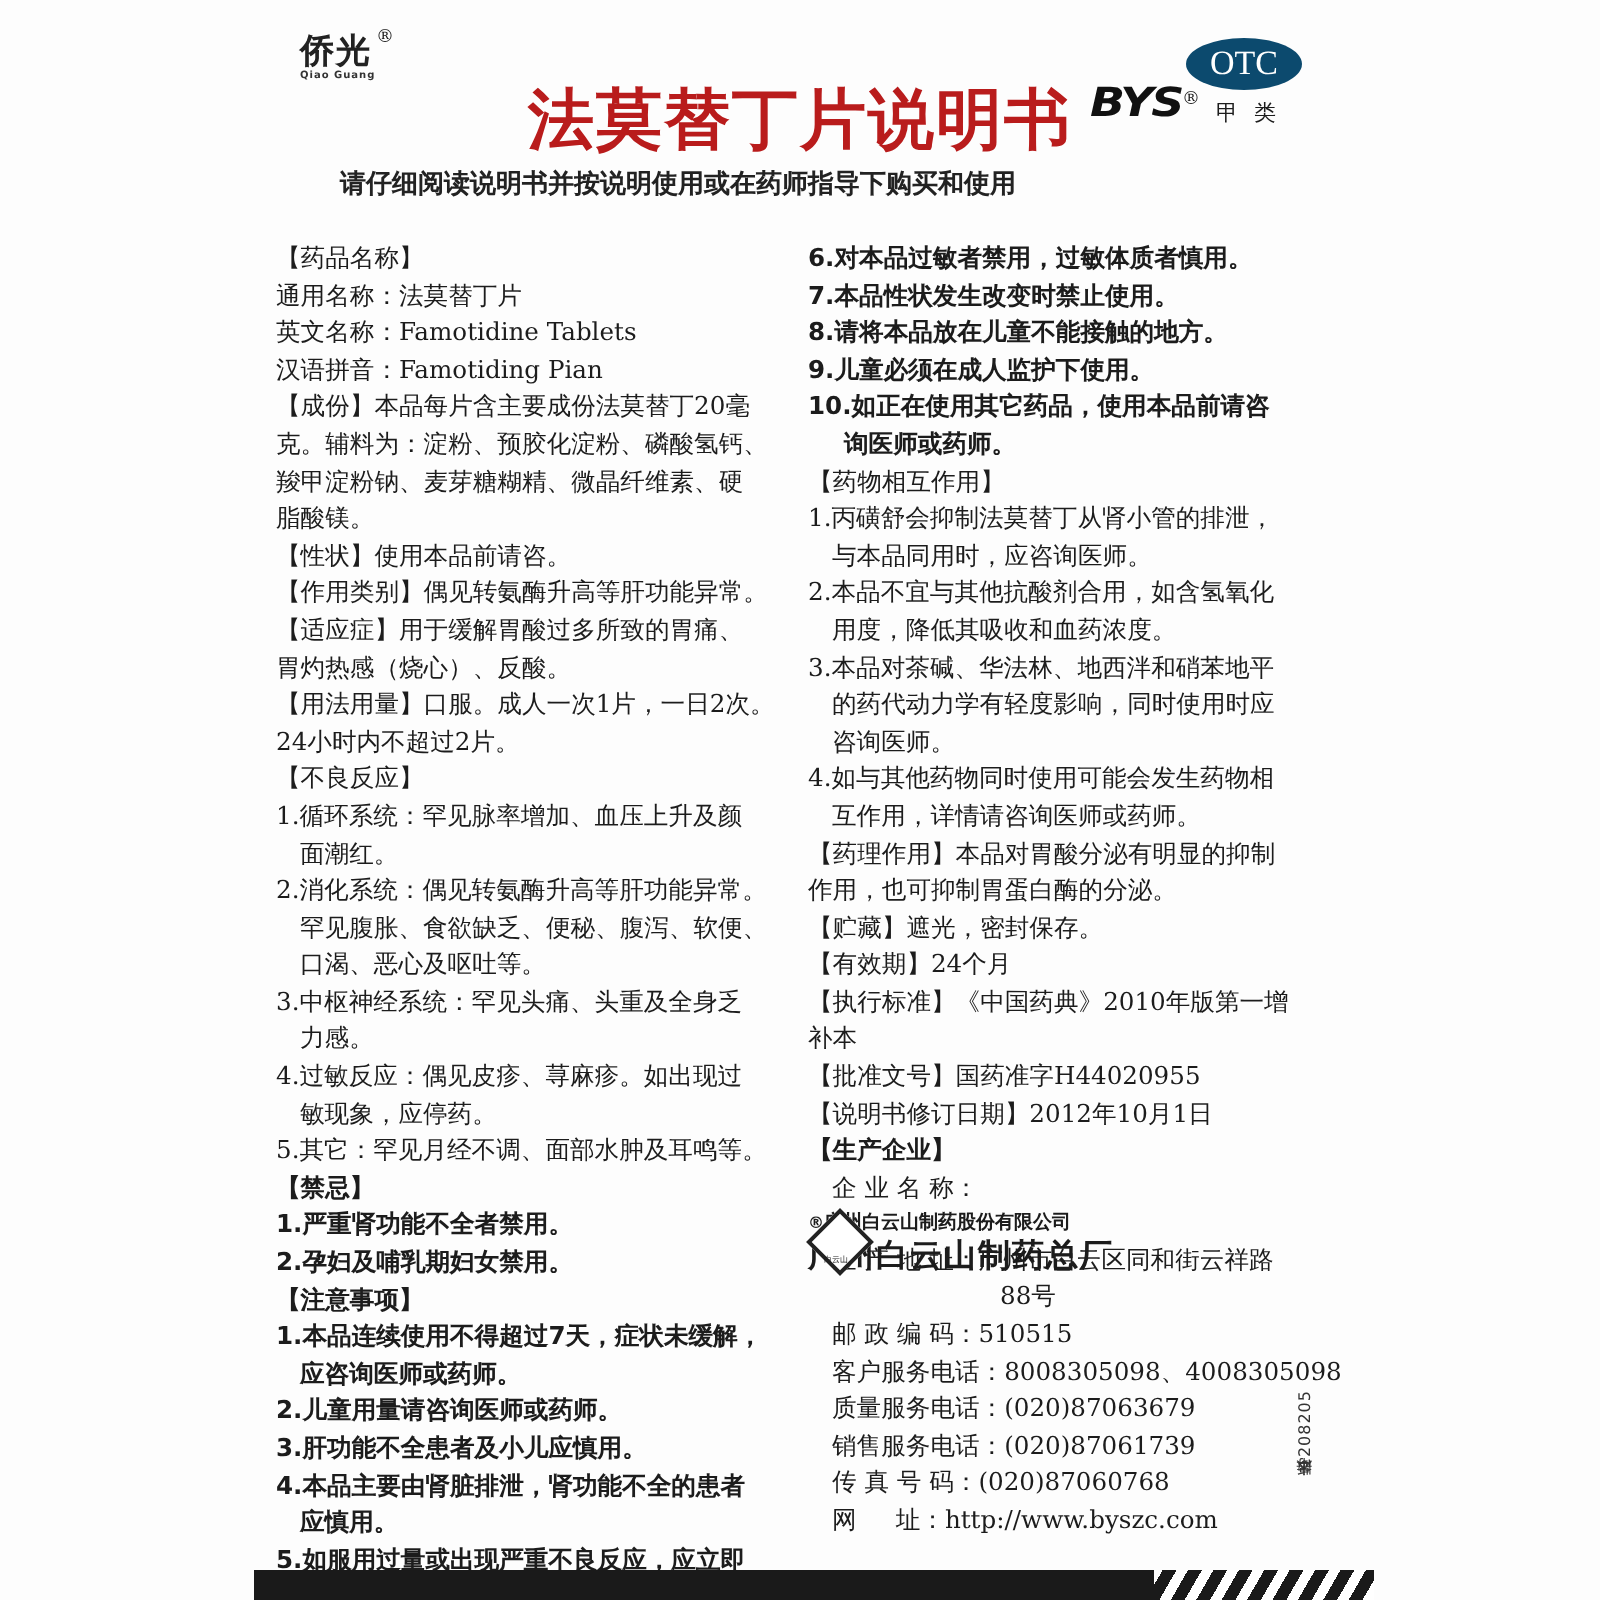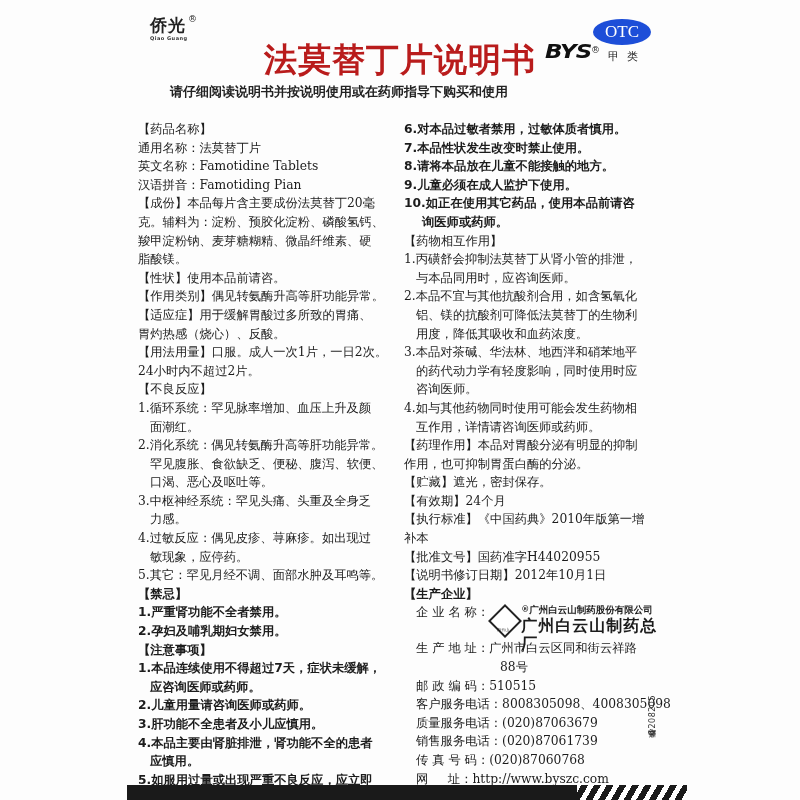--- a/index.html
+++ b/index.html
@@ -12,38 +12,38 @@
   
   .brand-left { position: absolute; left: 150px; top: 14px; }
   .brand-left .cn { font-family: "DejaVu Sans", sans-serif; font-weight: bold; font-size: 17px; letter-spacing: 1px; color: #222; }
   .brand-left .reg { font-size: 9px; vertical-align: top; margin-left: 2px; }
   .brand-left .en { font-family: "DejaVu Sans", sans-serif; font-size: 5px; font-weight: bold; color: #333; margin-top: -2px; letter-spacing: 0.5px; }
 
   .brand-right { position: absolute; left: 545px; top: 18px; display: flex; align-items: center; margin-top: 21px; }
   .bys { font-family: "DejaVu Sans", sans-serif; font-weight: 900; font-size: 20px; letter-spacing: -1px; font-style: italic; color: #111; transform: scaleX(1.15); transform-origin: left; }
   .bys-reg { font-size: 9px; margin-left: 6px; margin-top: -2px; }
   .otc-wrap { position: absolute; left: 593px; top: 19px; width: 60px; text-align: center; }
-  .otc { width: 58px; height: 26px; background: #1d4ed8; color: #fff; border-radius: 50%; font-family: "Liberation Serif", serif; font-size: 17px; line-height: 26px; text-align: center; }
+  .otc { width: 58px; height: 26px; background: #0c4a6e; color: #fff; border-radius: 50%; font-family: "Liberation Serif", serif; font-size: 17px; line-height: 26px; text-align: center; }
   .otc-cls { font-family: "DejaVu Sans", sans-serif; font-size: 11px; letter-spacing: 8px; margin-top: 4px; padding-left: 8px; }
 
   .main-title { position: absolute; left: 0; width: 800px; top: 38px; text-align: center; font-family: "DejaVu Sans", sans-serif; font-weight: bold; font-size: 33px; letter-spacing: 1px; color: #b91c1c; }
   .subtitle { position: absolute; left: 0; width: 678px; top: 83px; text-align: center; font-family: "DejaVu Sans", sans-serif; font-weight: bold; font-size: 13px; color: #222; }
 
   
   .col { position: absolute; top: 120px; font-size: 12.3px; line-height: 18.6px; }
   .col-left { left: 138px; width: 262px; }
   .col-right { left: 404px; width: 270px; }
   .line { white-space: nowrap; }
   .hd { font-family: "DejaVu Sans", sans-serif; }
   .bold { font-family: "DejaVu Sans", sans-serif; font-weight: bold; }
   .indent { padding-left: 12px; }
   .indent2 { padding-left: 18px; }
 
   
-  .company-row { display: flex; align-items: flex-start; height: 36px; }
+  .company-row { display: flex; align-items: flex-start; height: 36px; flex-direction: column; }
   .logo { width: 30px; height: 30px; position: relative; margin-right: 2px; margin-top: 2px; }
   .logo-diamond { position: absolute; left: 4px; top: 4px; width: 20px; height: 20px; border: 2px solid #222; transform: rotate(45deg); background: #fff; }
   .logo-text { position: absolute; left: 8px; top: 16px; font-size: 4px; font-family: "DejaVu Sans", sans-serif; }
   .company-names { font-family: "DejaVu Sans", sans-serif; font-weight: bold; }
   .company-names .n1 { font-size: 9.5px; line-height: 14px; }
   .company-names .n2 { font-size: 16px; line-height: 18px; letter-spacing: 1px; }
   .reg-mark { font-size: 8px; vertical-align: top; }
 
   .version { position: absolute; left: 648px; top: 695px; writing-mode: vertical-rl; transform: rotate(180deg); font-family: "DejaVu Sans", sans-serif; font-size: 8px; color: #333; letter-spacing: 0.5px; }
 
@@ -125,21 +125,20 @@
     <div class="line bold">7.本品性状发生改变时禁止使用。</div>
     <div class="line bold">8.请将本品放在儿童不能接触的地方。</div>
     <div class="line bold">9.儿童必须在成人监护下使用。</div>
     <div class="line bold">10.如正在使用其它药品，使用本品前请咨</div>
     <div class="line bold indent2">询医师或药师。</div>
 
     <div class="line hd">【药物相互作用】</div>
     <div class="line">1.丙磺舒会抑制法莫替丁从肾小管的排泄，</div>
     <div class="line indent">与本品同用时，应咨询医师。</div>
     <div class="line">2.本品不宜与其他抗酸剂合用，如含氢氧化</div>
-    <div class="line indent">铝、镁的抗酸剂可降低法莫替丁的生物利</div>
     <div class="line indent">用度，降低其吸收和血药浓度。</div>
     <div class="line">3.本品对茶碱、华法林、地西泮和硝苯地平</div>
     <div class="line indent">的药代动力学有轻度影响，同时使用时应</div>
     <div class="line indent">咨询医师。</div>
     <div class="line">4.如与其他药物同时使用可能会发生药物相</div>
     <div class="line indent">互作用，详情请咨询医师或药师。</div>
 
     <div class="line"><span class="hd">【药理作用】</span><span>本品对胃酸分泌有明显的抑制</span></div>
     <div class="line">作用，也可抑制胃蛋白酶的分泌。</div>
     <div class="line"><span class="hd">【贮藏】</span><span>遮光，密封保存。</span></div>

